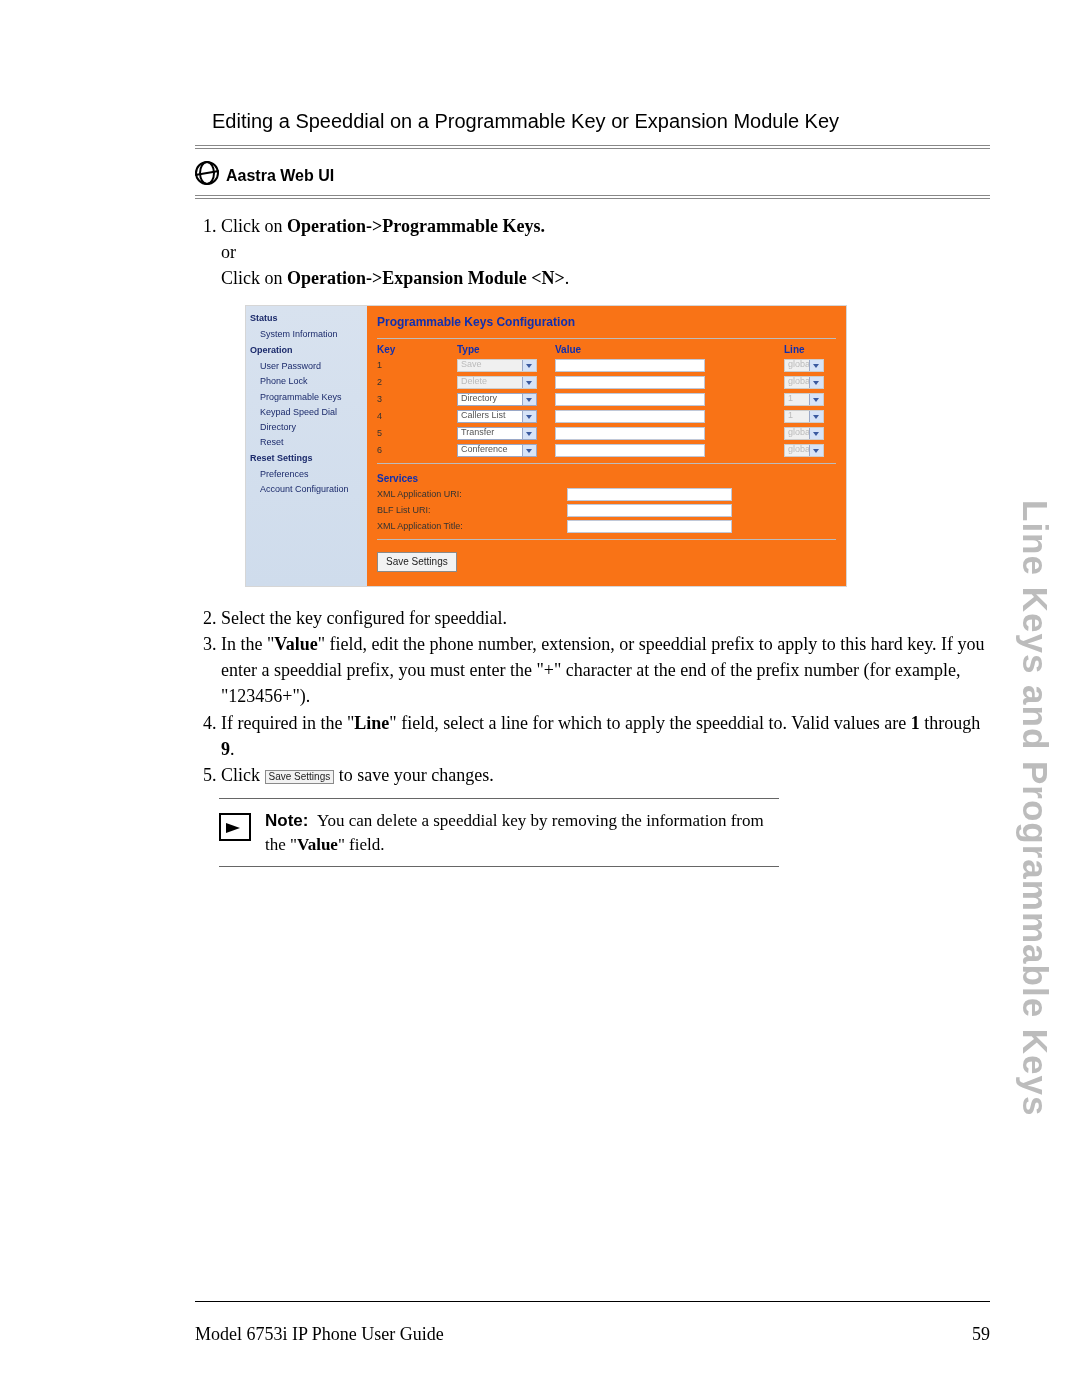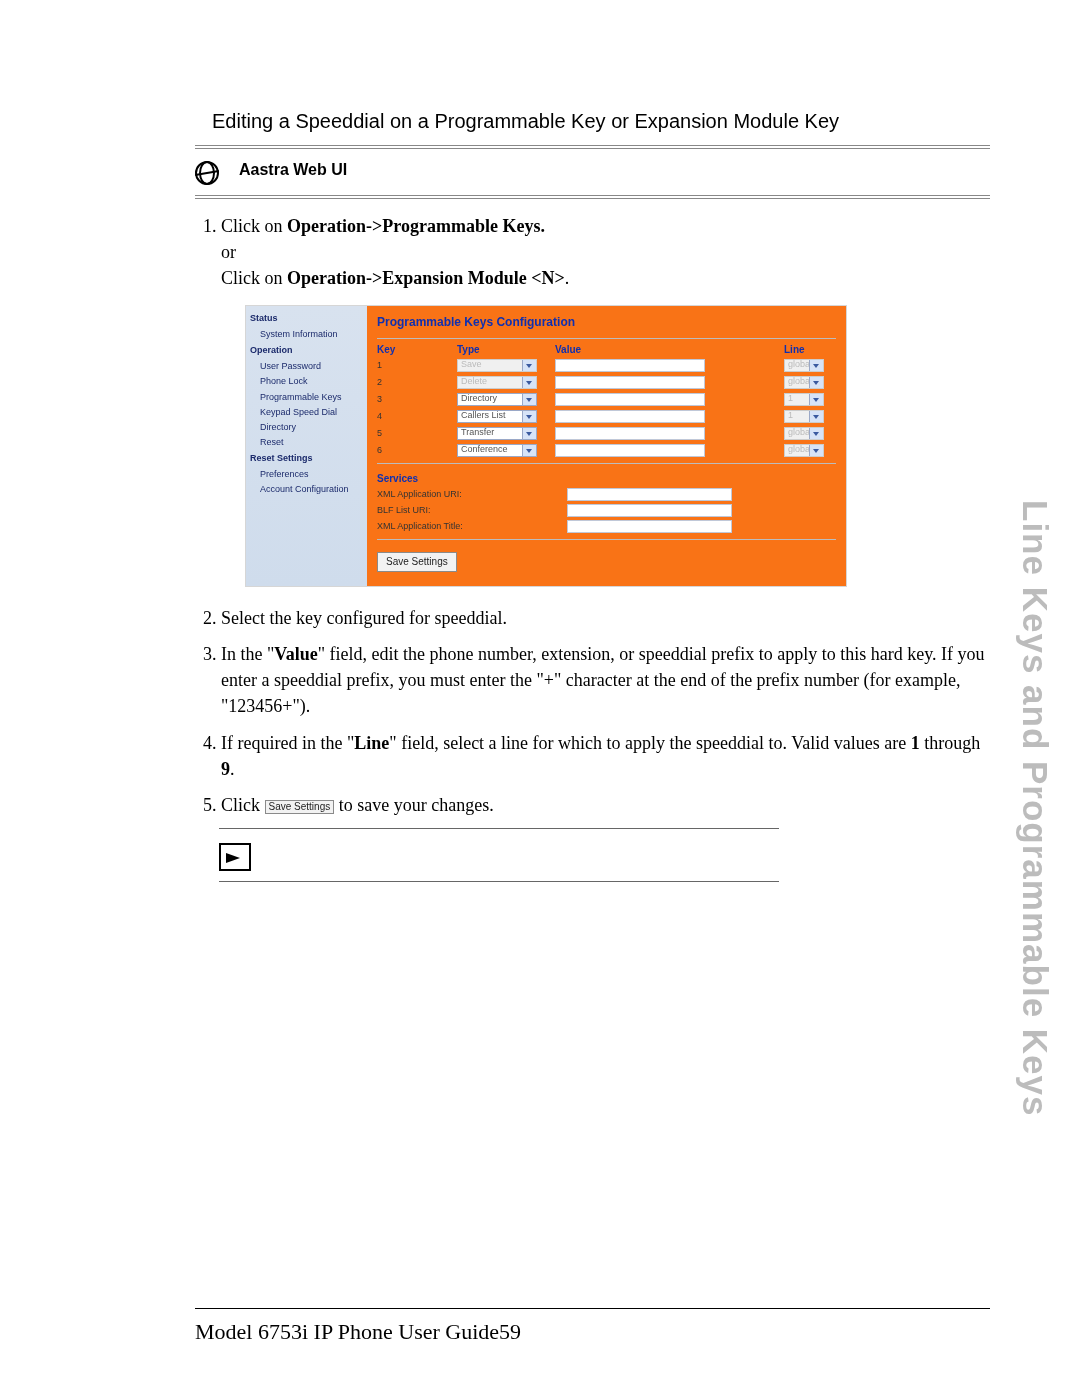--- a/index.html
+++ b/index.html
@@ -1,25 +1,25 @@
 <!DOCTYPE html>
 <html><head>
 <meta charset="utf-8">
 <style>
 html,body{margin:0;padding:0;background:#fff;font-family:"Times New Roman",Times,serif;color:#000}
 .page{width:1080px;height:1397px;position:relative;box-sizing:border-box;padding:110px 90px 60px 195px}
 .heading{font-family:Arial,Helvetica,sans-serif;font-weight:normal;font-size:20px;margin:0 0 12px 17px}
 hr.double{border:0;border-top:4px double #888;margin:6px 0}
-.webui-row{display:flex;align-items:flex-start;gap:20px;padding:6px 0 4px 0}
+.webui-row{display:flex;align-items:flex-end;gap:7px;padding:6px 0 4px 0}
 .globe{width:24px;height:24px;border:2px solid #000;border-radius:50%;position:relative;box-sizing:border-box}
 .globe::before{content:"";position:absolute;left:-2px;right:-2px;top:50%;border-top:2px solid #000;transform:translateY(-50%) rotate(-10deg)}
 .globe::after{content:"";position:absolute;top:-2px;bottom:-2px;left:50%;width:12px;transform:translateX(-50%);border:2px solid #000;border-radius:50%}
 .webui-label{font-family:Arial,Helvetica,sans-serif;font-weight:bold;font-size:16px}
 ol.steps{margin:14px 0 0 0;padding:0 0 0 26px;font-size:18px;line-height:1.45}
-ol.steps>li{margin-bottom:10px}
+ol.steps>li{}
 .b{font-weight:bold}
 .screenshot{margin:14px 0 18px 24px;width:600px;display:flex;font-family:Arial,Helvetica,sans-serif;border:1px solid #d6d6d6;font-size:9px;color:#1a1a3a}
 .sidenav{width:121px;background:linear-gradient(#d8e2ef,#cfdcec);padding:4px 0 30px 0}
 .nav-head{font-weight:bold;color:#1b2a6b;padding:2px 4px}
 .nav-item{padding:1px 4px 1px 14px;color:#1b2a6b}
 .panel{flex:1;background:#f97316;padding:8px 10px 14px 10px}
 .panel-title{color:#1030b0;font-weight:bold;font-size:12px;margin-bottom:6px}
 .panel hr{border:0;border-top:1px solid #bcbcbc;margin:4px 0}
 .cols{display:flex;color:#1030b0;font-weight:bold;font-size:10px}
 .c-key{width:80px}.c-type{width:98px}.c-value{flex:1}.c-line{width:52px}
@@ -39,21 +39,21 @@
 .svc-row .txtinput{width:165px}
 .btn{display:inline-block;border:1px solid #8a8a8a;background:#f2f2f2;font-size:10px;padding:2px 8px;margin-top:8px;color:#222}
 .mini-btn{display:inline-block;border:1px solid #8a8a8a;background:#f2f2f2;font-size:10px;padding:0 3px;vertical-align:middle;line-height:12px;color:#222;font-family:Arial,Helvetica,sans-serif}
 .note-wrap{margin:10px 0 0 24px;width:560px}
 .note-hr{border:0;border-top:1px solid #666;margin:4px 0}
 .note-body{display:flex;align-items:flex-start;gap:14px;padding:6px 0}
 .note-icon{width:28px;height:24px;border:2px solid #000;position:relative;flex:none;margin-top:4px}
 .note-icon::after{content:"";position:absolute;left:5px;top:8px;width:0;height:0;border-top:5px solid transparent;border-bottom:5px solid transparent;border-left:14px solid #000}
 .note-text{font-size:17px;line-height:1.4}
 .side-title{position:absolute;right:25px;top:500px;writing-mode:vertical-rl;font-family:Arial,Helvetica,sans-serif;font-size:35px;font-weight:bold;color:#bcbcbc;letter-spacing:1px}
-.footer{position:absolute;left:195px;right:90px;bottom:52px;border-top:1px solid #000;padding-top:10px;display:flex;justify-content:flex-start;font-size:22px}
+.footer{position:absolute;left:195px;right:90px;bottom:52px;border-top:1px solid #000;padding-top:22px;display:flex;justify-content:space-between;font-size:18px}
 </style>
 </head>
 <body>
 
 <div class="page">
 
   <div class="heading">Editing a Speeddial on a Programmable Key or Expansion Module Key</div>
   <hr class="double">
   <div class="webui-row">
     <span class="globe"></span>
@@ -229,20 +229,24 @@
     </li>
     <li>
       <span>Click </span><span class="mini-btn">Save Settings</span><span> to save your changes.</span>
     </li>
   </ol>
 
   <div class="note-wrap">
     <hr class="note-hr">
     <div class="note-body">
       <div class="note-icon"></div>
+      <div class="note-text">
+        <span class="b" style="font-family:Arial,Helvetica,sans-serif">Note:</span>
+        &nbsp;<span>You can delete a speeddial key by removing the information from the "</span><span class="b">Value</span><span>" field.</span>
+      </div>
     </div>
     <hr class="note-hr">
   </div>
 
   <div class="side-title">Line Keys and Programmable Keys</div>
 
   <div class="footer">
     <span>Model 6753i IP Phone User Guide</span>
     <span>59</span>
   </div>

